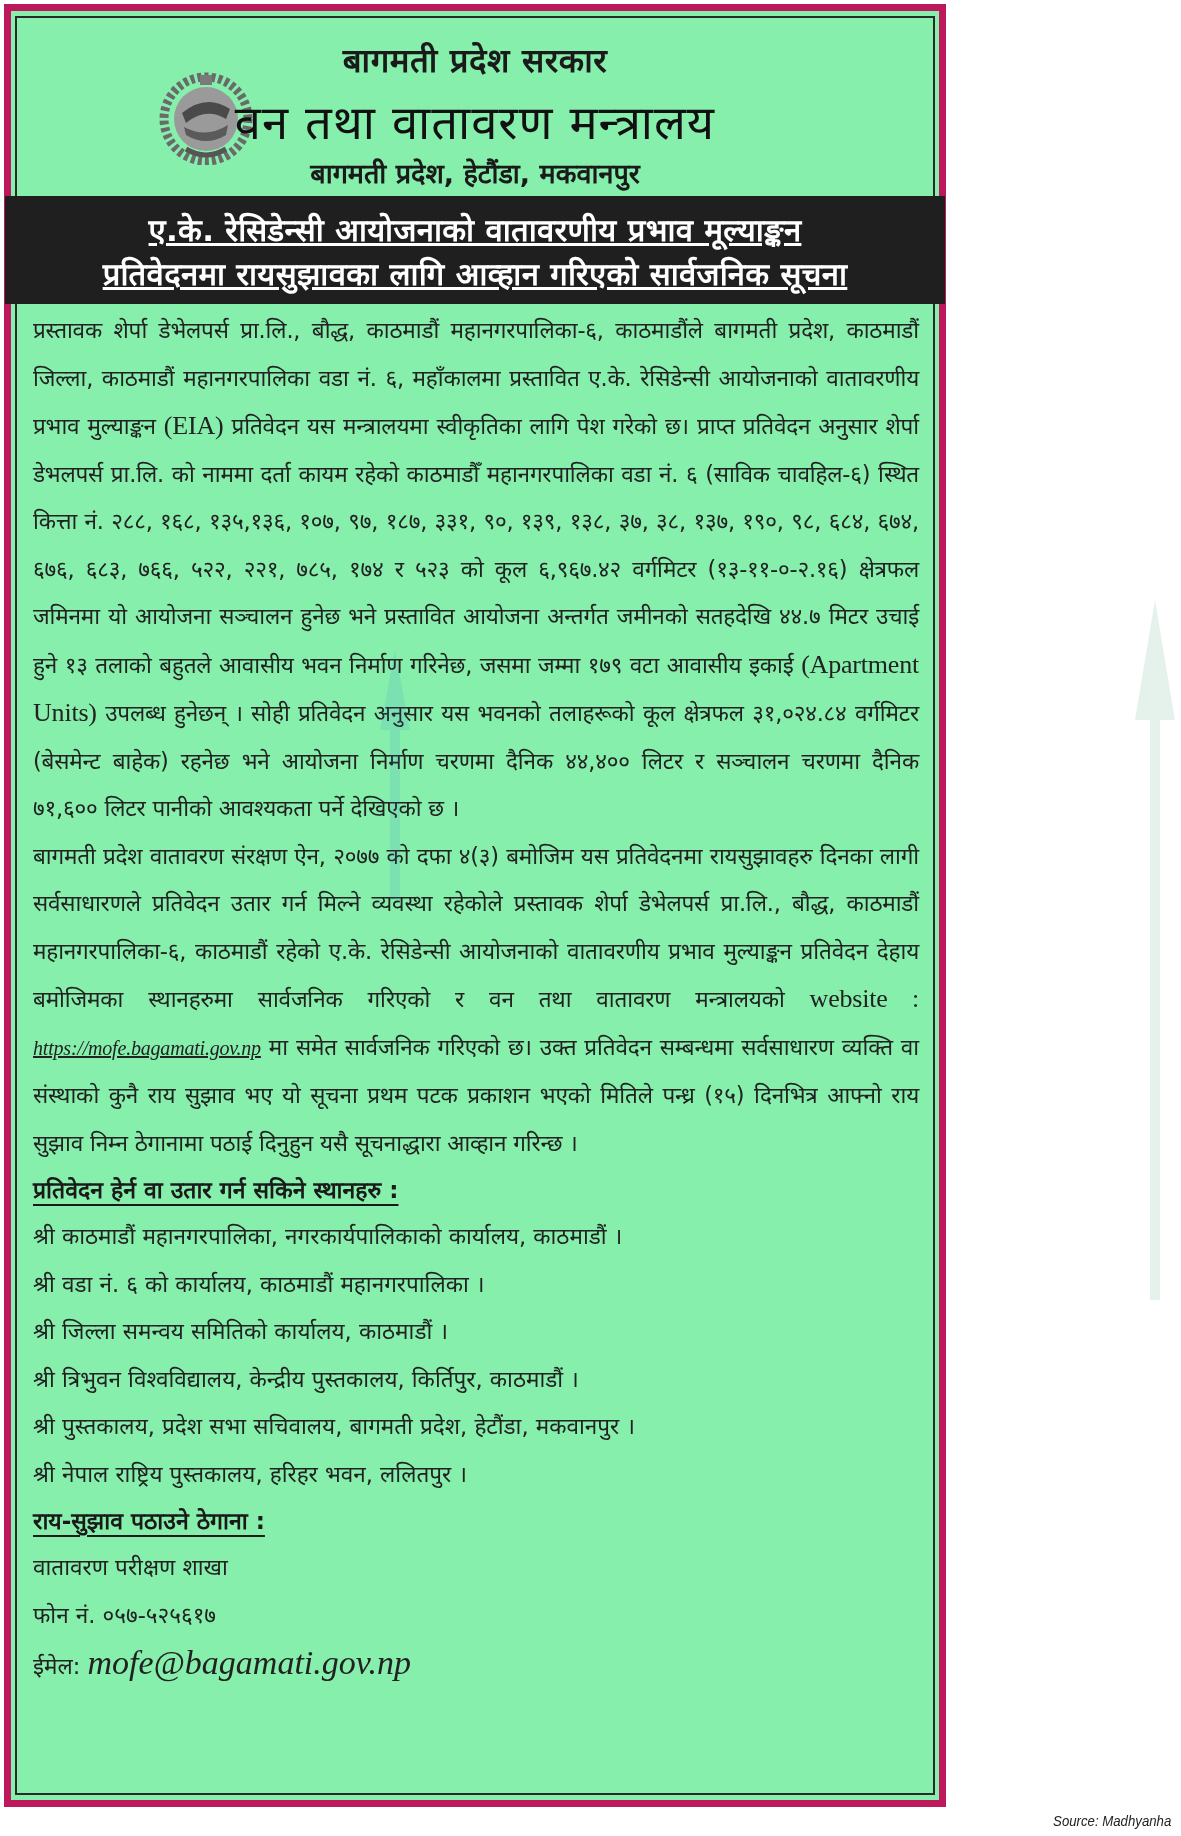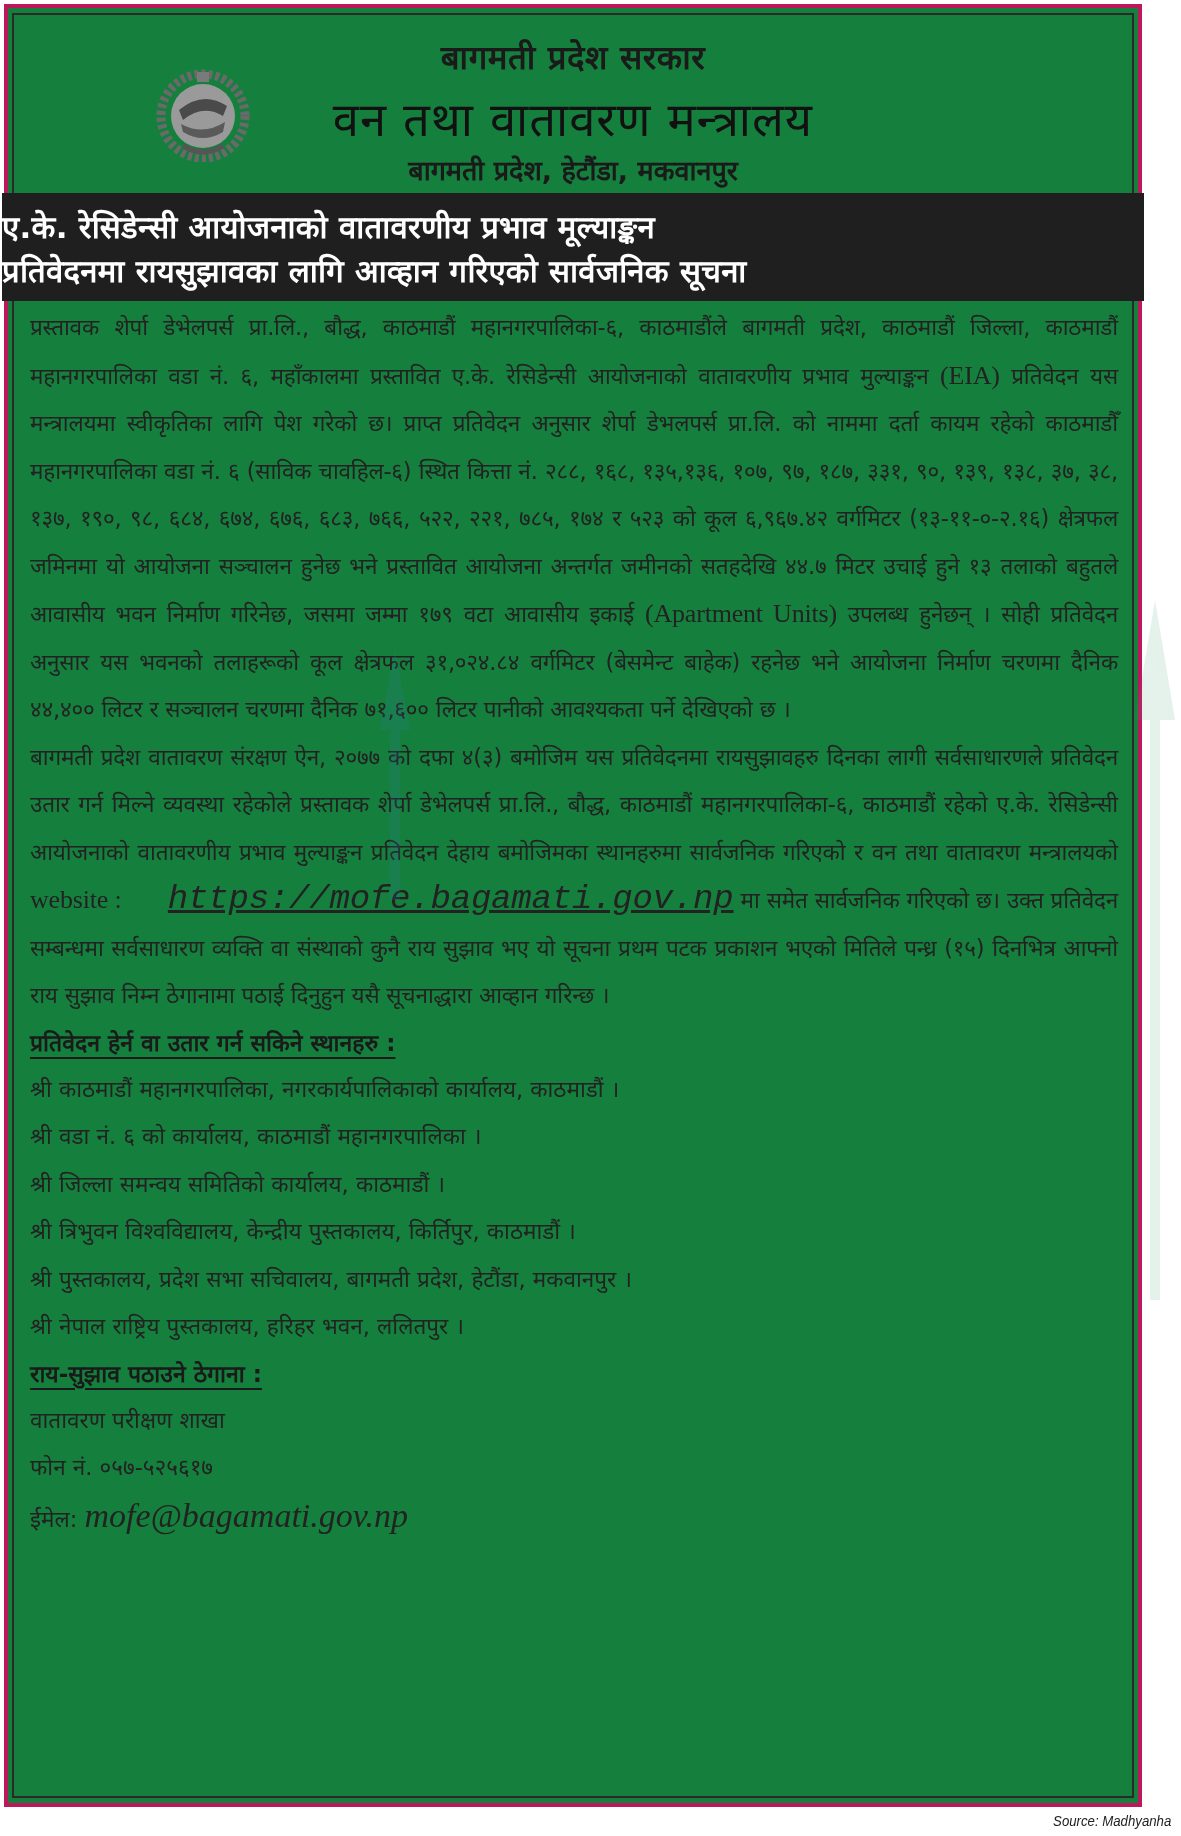--- a/index.html
+++ b/index.html
@@ -11,24 +11,24 @@
     }
     body {
       position: relative;
       font-family: "DejaVu Sans", sans-serif;
       color: #1a1a1a;
     }
     .frame-outer {
       position: absolute;
       left: 4px;
       top: 4px;
-      width: 1138px;
+      width: 942px;
       height: 1803px;
-      border: 4px solid #be185d;
-      background: #15803d;
+      border: 7px solid #be185d;
+      background: #86efac;
     }
     .frame-inner {
       position: absolute;
       left: 4px;
       top: 5px;
       right: 4px;
       bottom: 5px;
       border: 2px solid #2a2a2a;
     }
     .header {
@@ -70,21 +70,23 @@
       color: #1a1a1a;
     }
     .banner {
       position: absolute;
       left: -6px;
       right: -6px;
       top: 185px;
       height: 108px;
       background: #1f1f1f;
       color: #ffffff;
+      text-align: center;
       padding-top: 12px;
+      text-decoration: underline;
     }
     .banner-line {
       font-size: 31px;
       font-weight: bold;
       line-height: 44px;
       letter-spacing: 0.3px;
     }
     .body-content {
       position: absolute;
       left: 22px;
@@ -105,26 +107,25 @@
       text-align: justify;
       text-align-last: left;
       color: #222;
       letter-spacing: -0.2px;
     }
     .para .latin {
       font-family: "Liberation Serif", serif;
       font-size: 26px;
     }
     .para a.url {
-      font-family: Liberation Mono, monospace;
+      font-family: Liberation Serif, serif;
       font-style: italic;
-      font-size: 34px;
+      font-size: 20px;
       color: #222;
       text-decoration: underline;
-      margin-left: 40px;
     }
     .section-heading {
       font-size: 23px;
       font-weight: bold;
       line-height: 46px;
       text-decoration: underline;
       text-underline-offset: 6px;
       text-decoration-thickness: 2px;
       color: #1a1a1a;
     }

